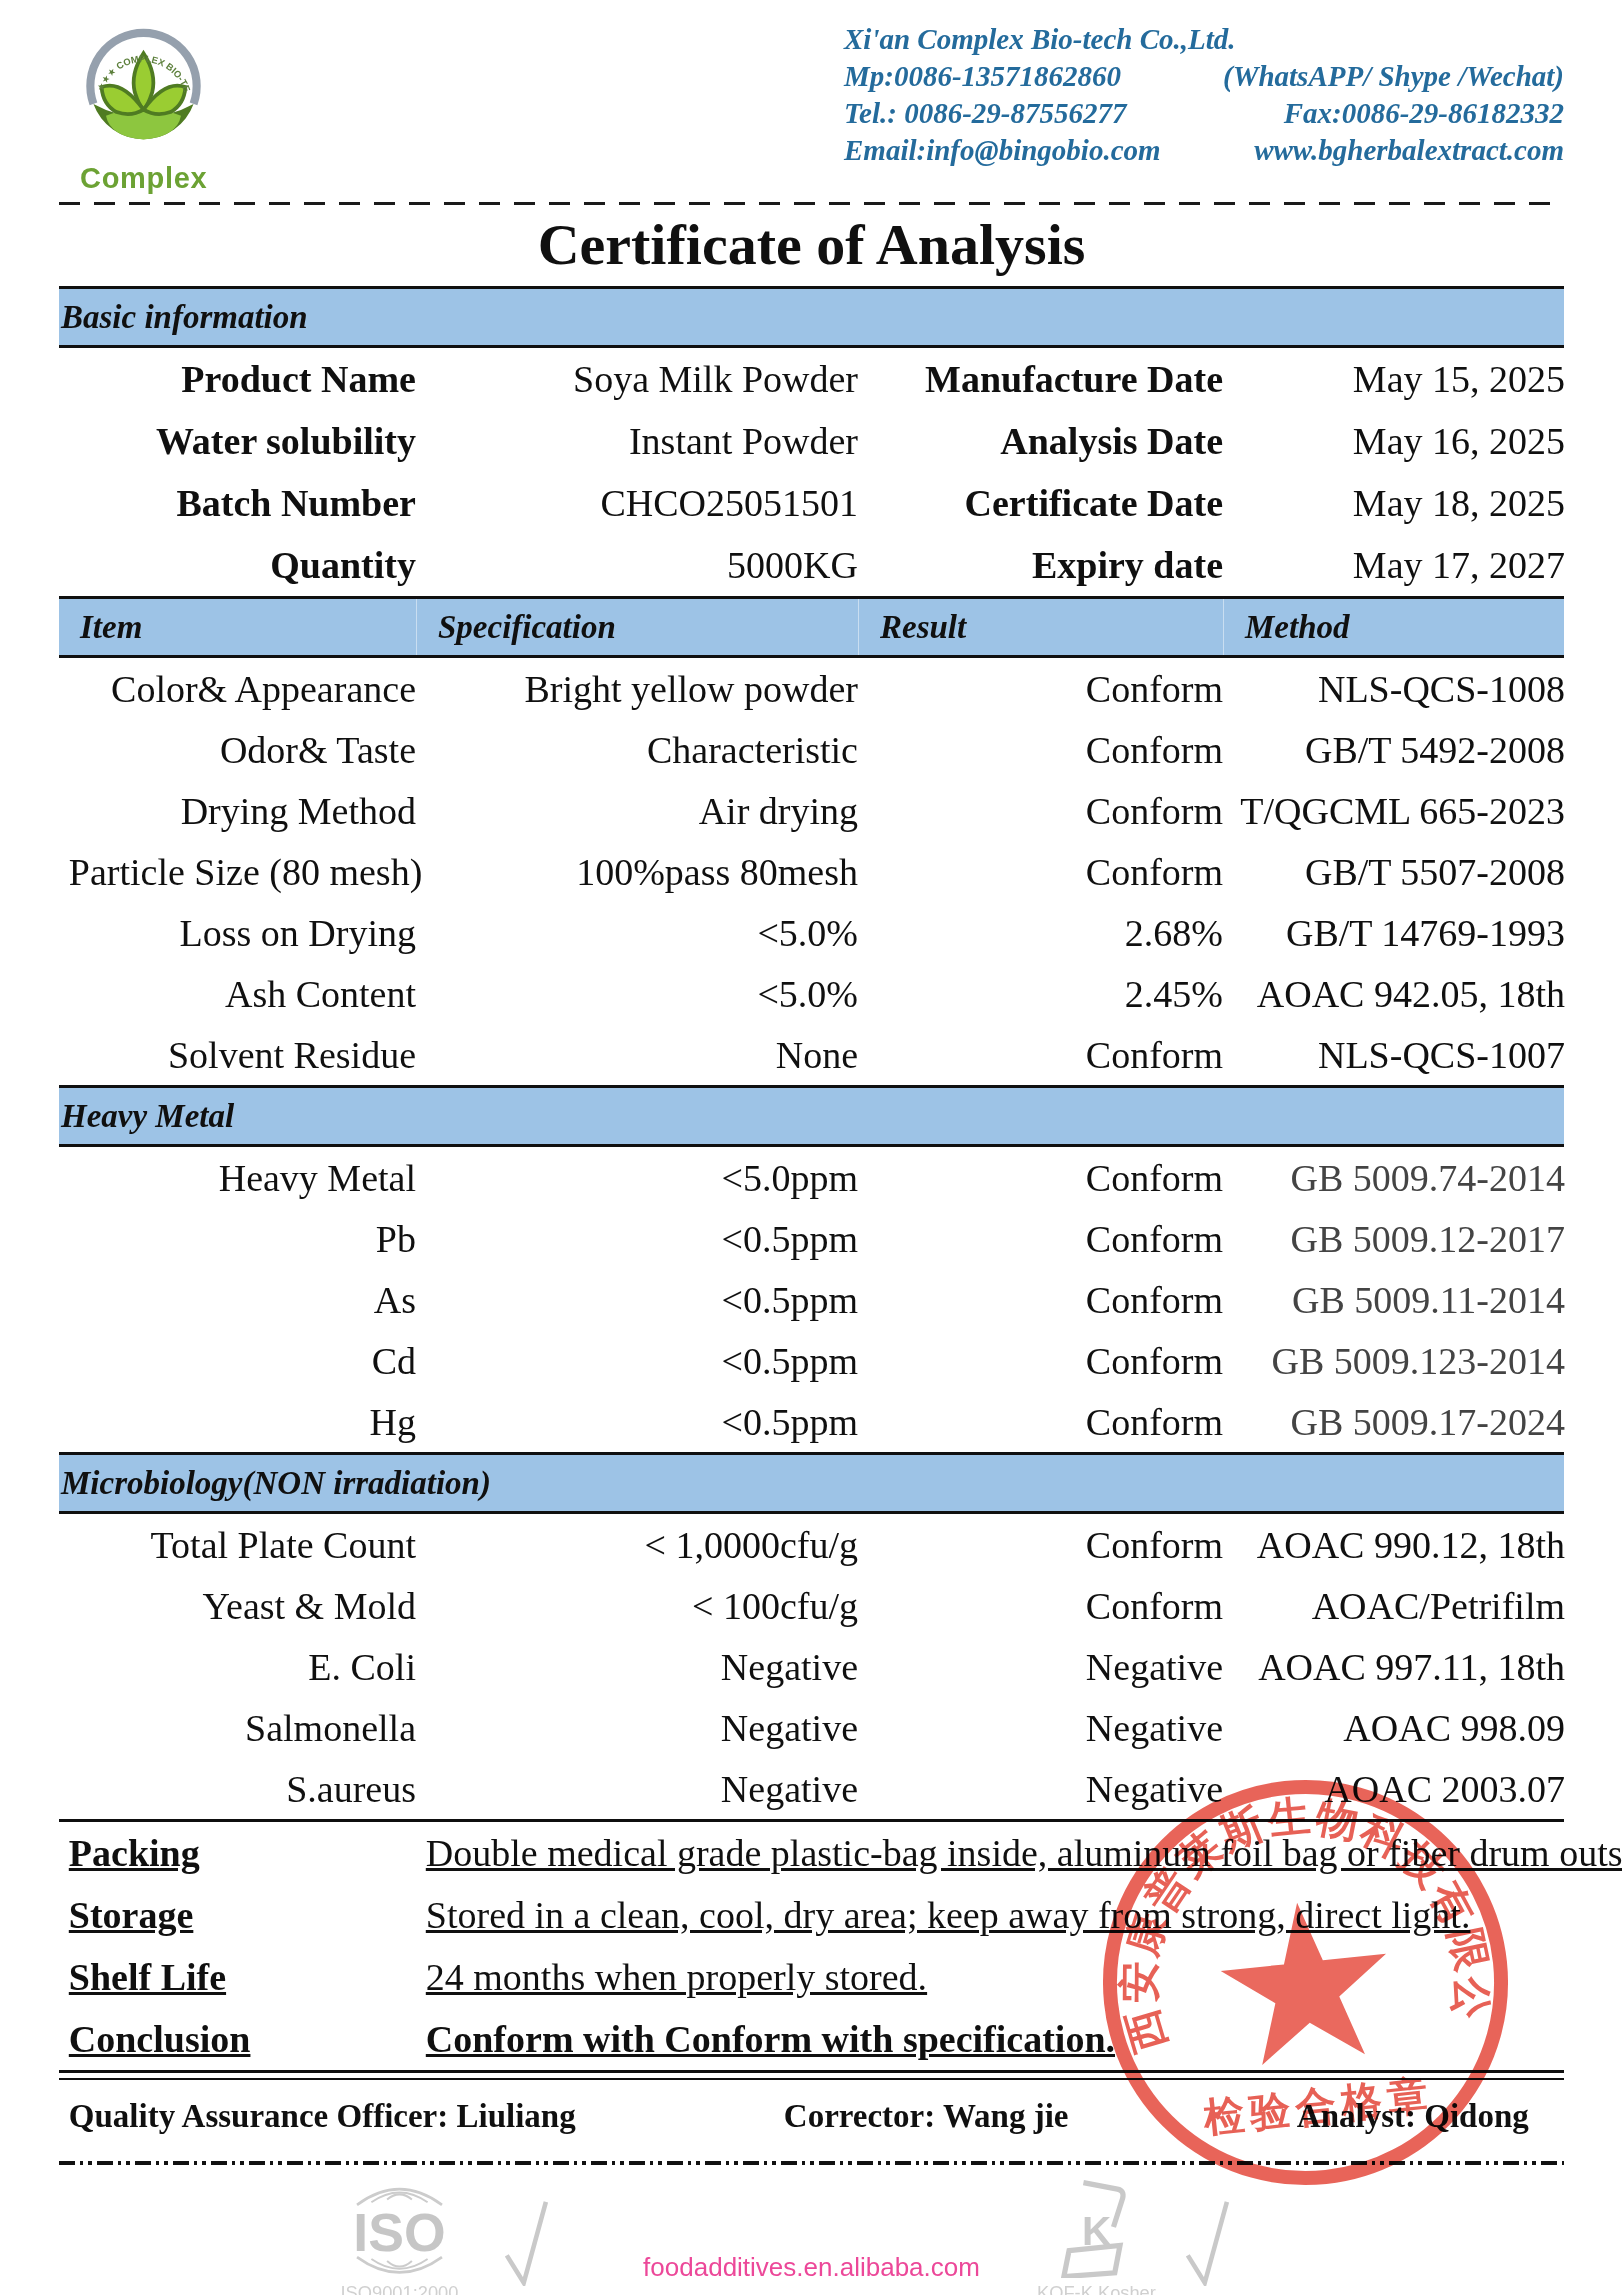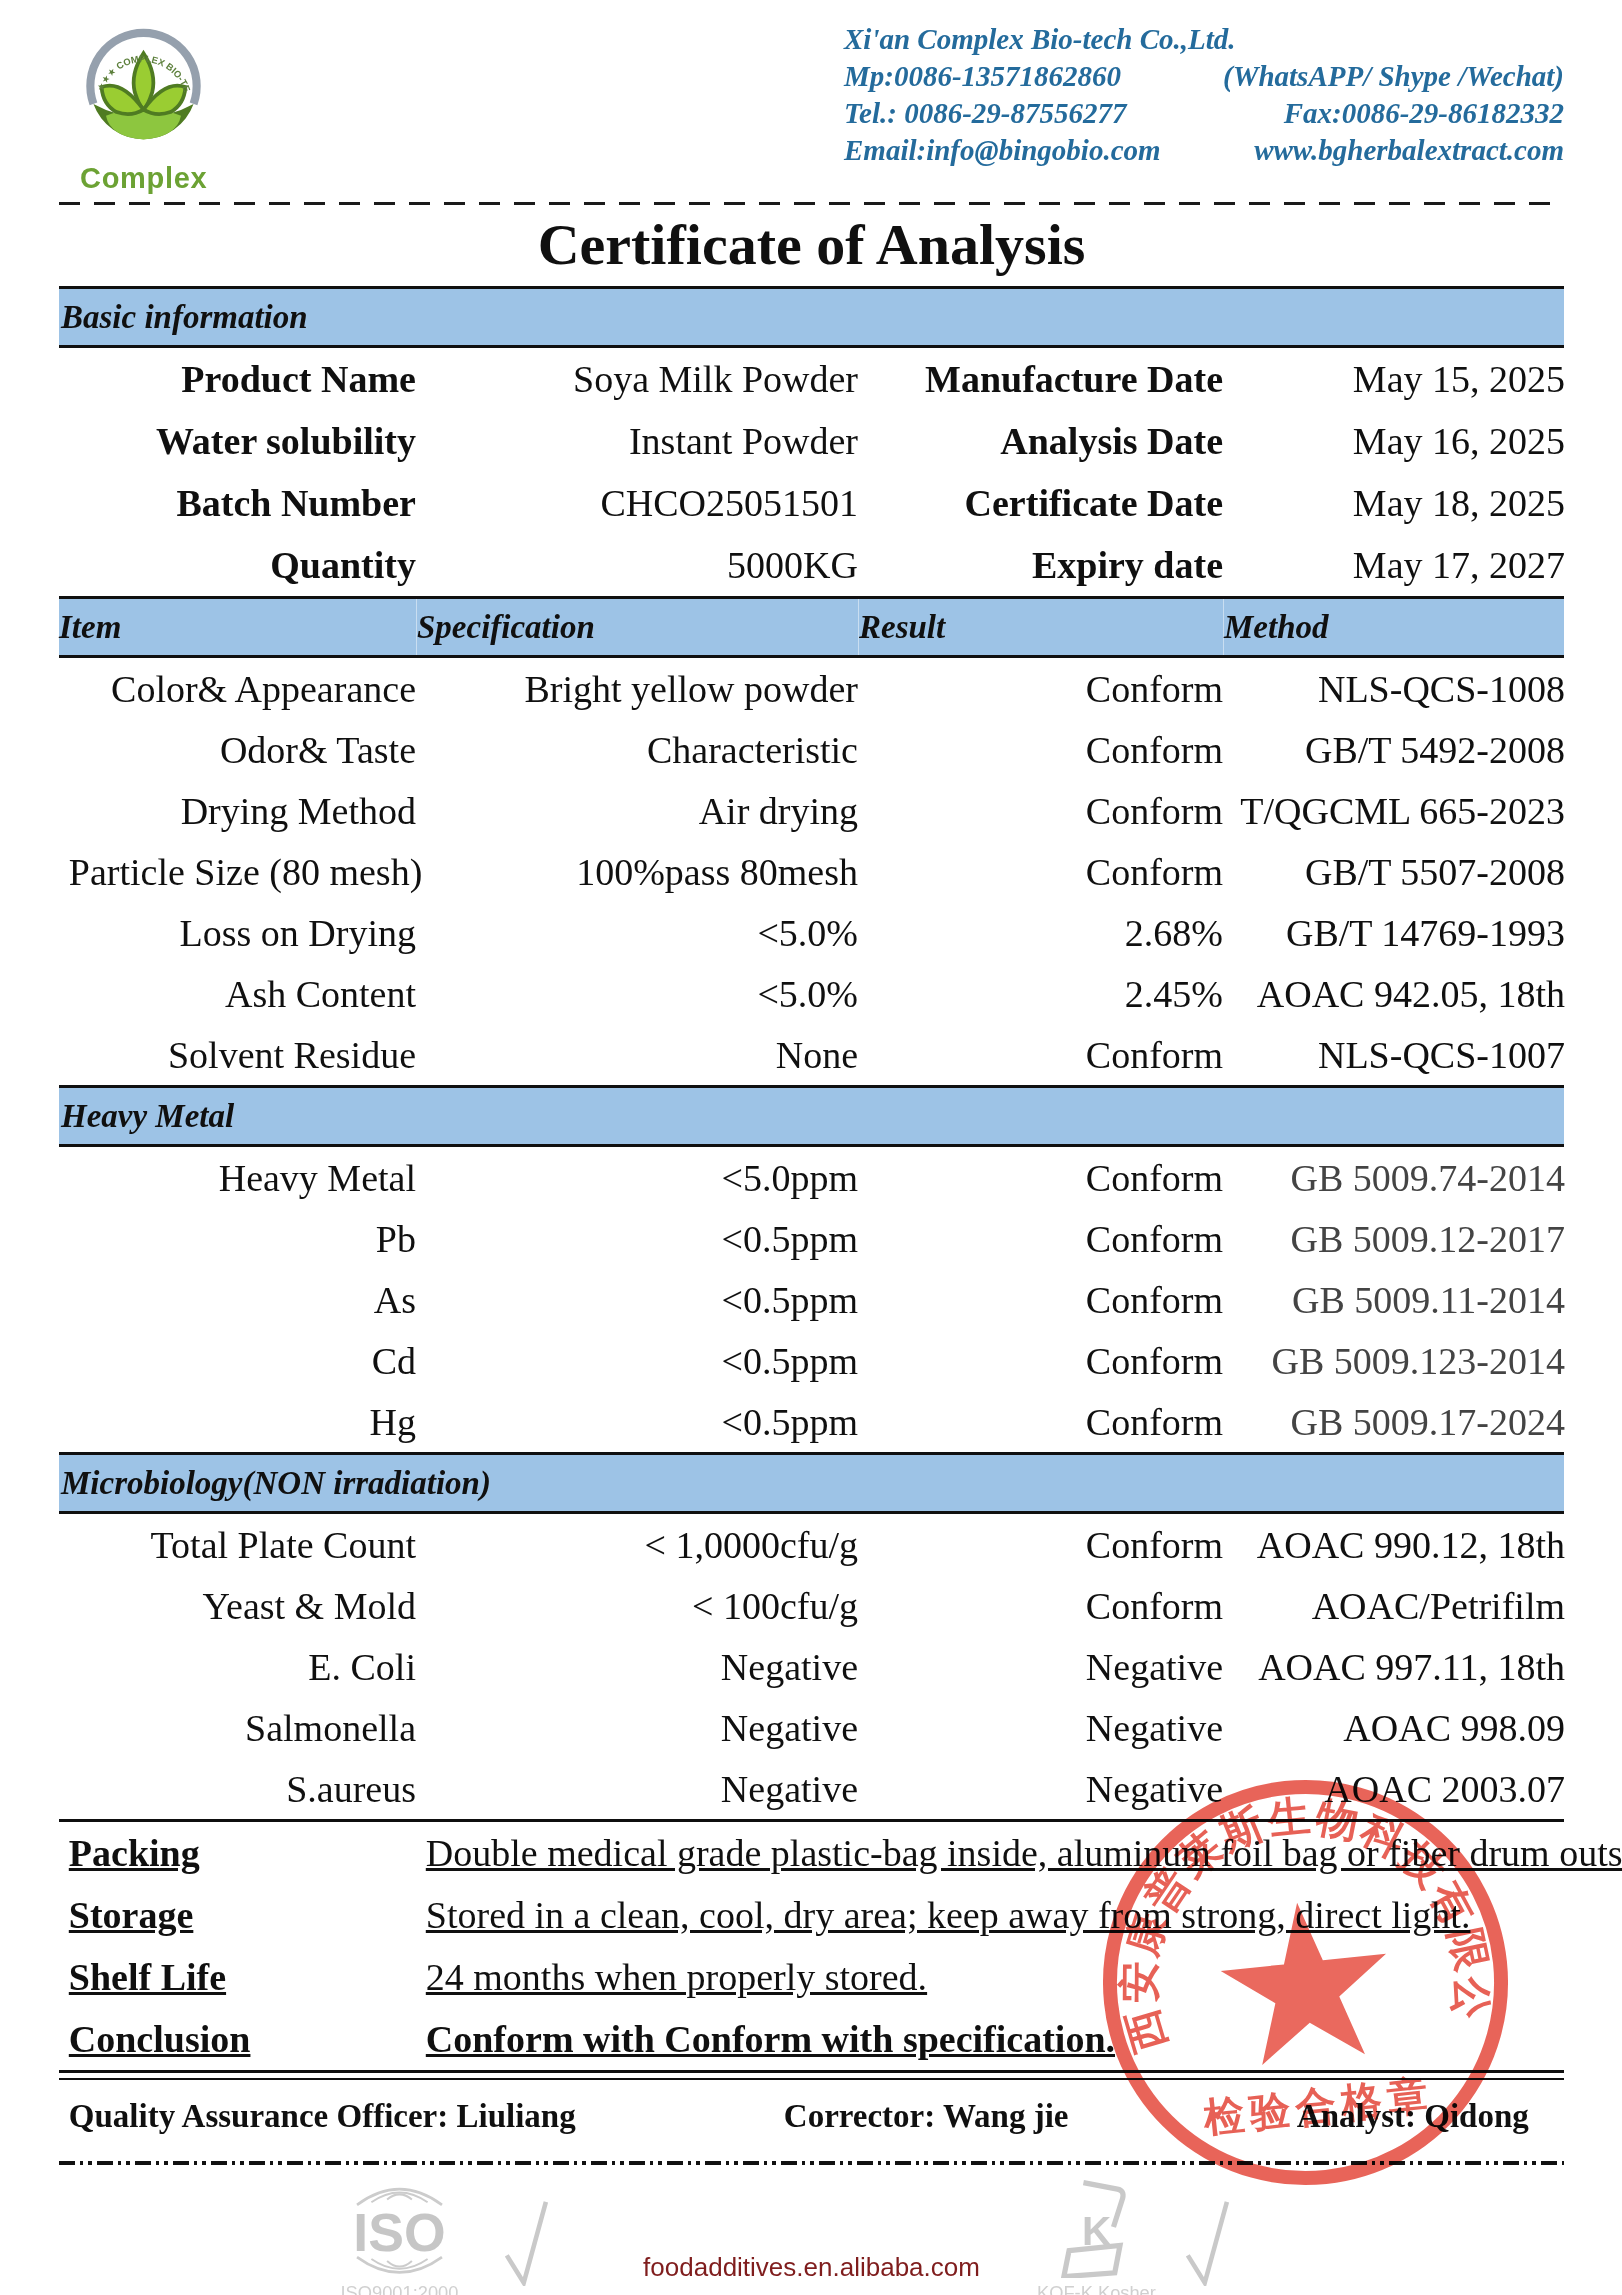--- a/index.html
+++ b/index.html
@@ -15,21 +15,21 @@
   .ci-line{display:flex;justify-content:space-between;white-space:nowrap;}
   .dash-sep{margin:6.5px 59px 0;height:3.3px;
             background:repeating-linear-gradient(90deg,#1a1a1a 0 21px,transparent 21px 35px);}
   .doc-title{text-align:center;font-size:58px;font-weight:bold;margin:6.5px 0 7.9px;}
   
   .section-bar{margin:0 59px;height:56px;background:#9DC3E6;border-top:3.3px solid #101010;
                border-bottom:3.3px solid #101010;display:flex;align-items:center;
                font-size:33px;font-weight:bold;font-style:italic;}
   .section-bar .bar-pad{padding-left:2px;}
   .section-bar.cols{display:grid;grid-template-columns:357px 442px 365px 342px;align-items:center;}
-  .hdr-cell{padding-left:0;border-left:1.3px solid rgba(255,255,255,.45);height:100%;
+  .hdr-cell{padding-left:21px;border-left:1.3px solid rgba(255,255,255,.45);height:100%;
             display:flex;align-items:center;}
   .hdr-cell:first-child{border-left:none;}
   
   .row4{display:grid;grid-template-columns:357px 442px 365px 342px;height:62px;
         align-items:center;margin:0 59px;font-size:38px;white-space:nowrap;text-align:right;}
   .row4 > div{padding-left:9.8px;}
   .lbl{font-weight:bold;}
   .method-gray{color:#444;}
   .row2{display:grid;grid-template-columns:357px 1148px;height:62px;align-items:center;
         margin:0 59px;font-size:38px;white-space:nowrap;text-decoration:underline;}
@@ -42,21 +42,21 @@
   .sig-row > div{padding-left:9.8px;}
   .dashdot{margin:26px 59px 0;height:3.3px;
            background:repeating-linear-gradient(90deg,#111 0 15.7px,transparent 15.7px 21px,#111 21px 24px,transparent 24px 29.4px,#111 29.4px 33px,transparent 33px 38px);}
   
   .badge-zone{position:relative;height:124px;margin-top:15.7px;}
   .badge-group{position:absolute;top:0;display:flex;align-items:center;gap:29px;}
   .badge-iso{left:324px;}
   .badge-k{left:1037px;}
   .badge-caption{font-family:"Liberation Sans","DejaVu Sans",sans-serif;font-size:18.3px;color:#d0d0d0;text-align:center;margin-top:1.3px;}
   .watermark{position:absolute;left:0;right:0;bottom:11.8px;text-align:center;
-             font-family:"Liberation Sans","DejaVu Sans",sans-serif;font-size:26px;color:#7f1d1d;}
+             font-family:"Liberation Sans","DejaVu Sans",sans-serif;font-size:26px;color:#ec4899;}
   
   .stamp{position:absolute;left:1096px;top:1773px;width:419px;height:419px;
          transform:rotate(-6deg);opacity:.88;mix-blend-mode:multiply;pointer-events:none;}
 </style>
 </head>
 <body>
 
 <div class="page">
 
   <div class="doc-header">

